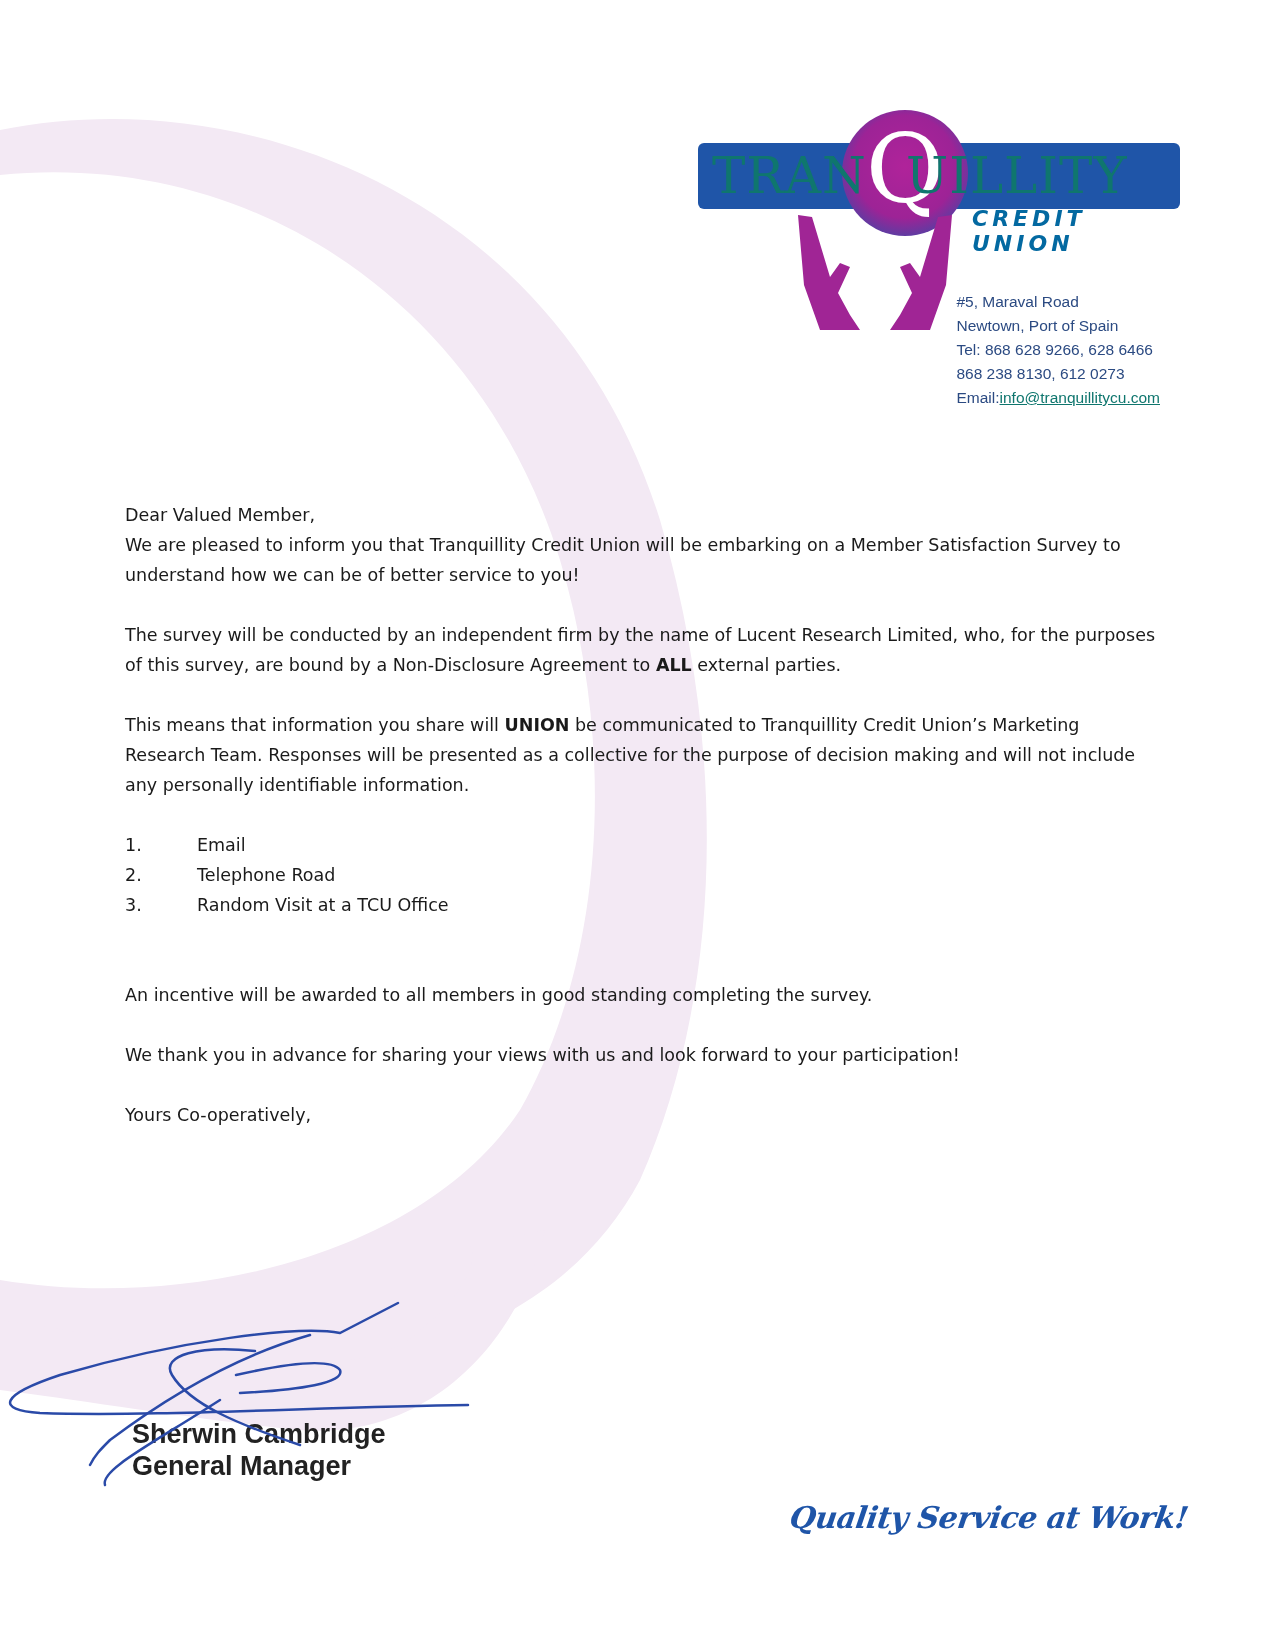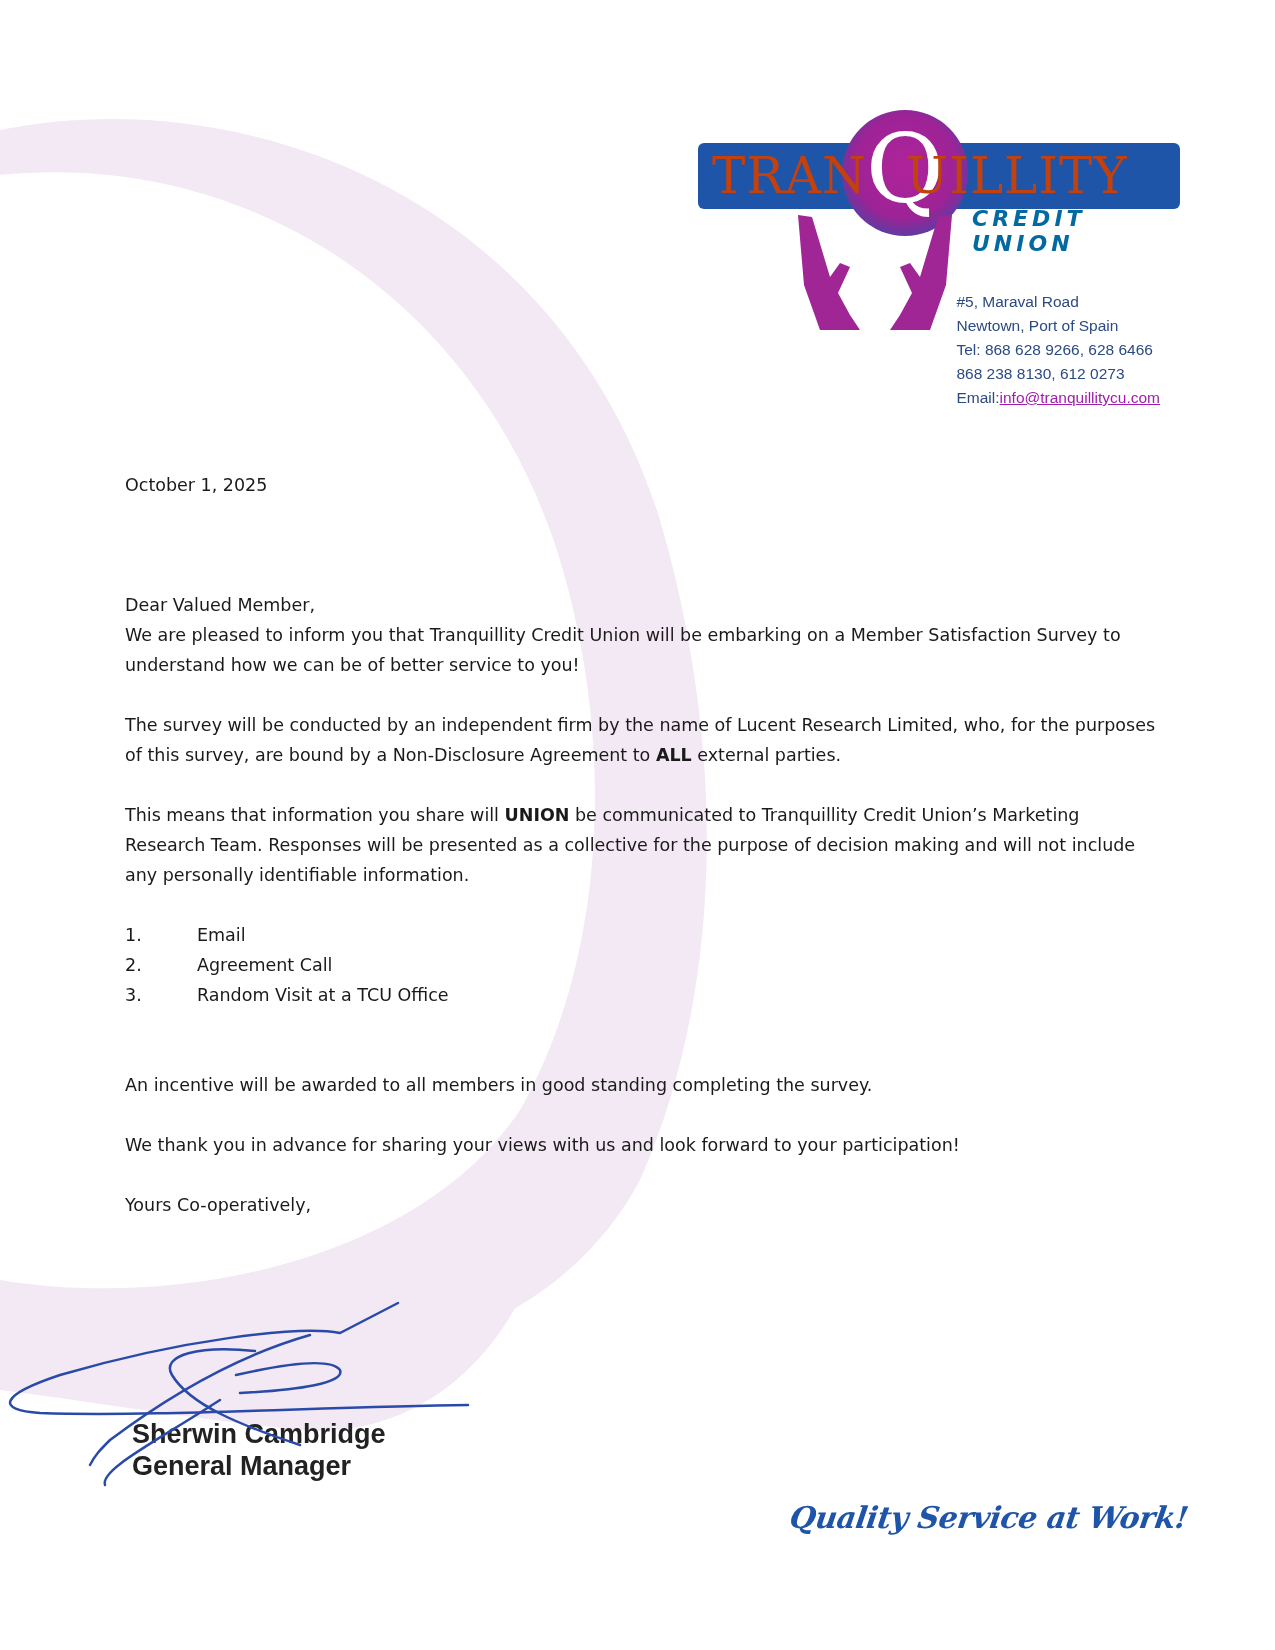--- a/index.html
+++ b/index.html
@@ -12,21 +12,21 @@
     .watermark { position: absolute; left: 0; top: 0; width: 1275px; height: 1650px; z-index: 0; pointer-events: none; }
 
     
     .logo { position: absolute; left: 660px; top: 100px; width: 520px; height: 230px; z-index: 2; }
     .logo-band {
       position: absolute; left: 38px; top: 43px; width: 482px; height: 66px;
       background: #1f55a8; border-radius: 6px;
     }
     .logo-word {
       position: absolute; top: 46px; height: 60px; line-height: 60px;
-      font-family: "DejaVu Serif", serif; color: #c2410c; font-size: 50px; letter-spacing: 1px;
+      font-family: "DejaVu Serif", serif; color: #0f766e; font-size: 50px; letter-spacing: 1px;
     }
     .logo-word.left { left: 52px; }
     .logo-word.right { left: 246px; }
     .logo-q-circle {
       position: absolute; left: 182px; top: 10px; width: 126px; height: 126px; border-radius: 50%;
       background: radial-gradient(circle at 50% 45%, #b0239a 0%, #9d2396 55%, #3c49a8 85%, #1f55a8 100%);
     }
     .logo-q {
       position: absolute; left: 182px; top: 10px; width: 126px; height: 126px; text-align: center;
       font-family: "DejaVu Serif", serif; color: #ffffff; font-size: 96px; line-height: 118px;
@@ -36,21 +36,21 @@
       font-weight: bold; font-style: italic; font-size: 22px; letter-spacing: 4px; color: #0369a1;
     }
     .hands { position: absolute; left: 130px; top: 115px; width: 170px; height: 115px; }
 
     
     .address {
       position: absolute; right: 115px; top: 290px; text-align: left; z-index: 2;
       font-family: "Liberation Sans", sans-serif; font-size: 15.5px; line-height: 24px; color: #2b4a82;
     }
     .address .line { display: block; white-space: nowrap; }
-    .address a { color: #a21caf; text-decoration: underline; }
+    .address a { color: #0f766e; text-decoration: underline; }
 
     
     .letter {
       position: absolute; left: 125px; top: 470px; width: 1040px; z-index: 2;
       font-family: "DejaVu Sans", sans-serif; font-size: 17.5px; line-height: 30px; color: #1a1a1a;
     }
     .letter p { margin: 0; }
     .date { margin-bottom: 60px !important; }
     .gap { height: 30px; }
     .list-item { display: flex; }
@@ -94,37 +94,36 @@
   <span class="line">#5, Maraval Road</span>
   <span class="line">Newtown, Port of Spain</span>
   <span class="line">Tel: 868 628 9266, 628 6466</span>
   <span class="line">868 238 8130, 612 0273</span>
   <span class="line">
     <span>Email:</span><a>info@tranquillitycu.com</a>
   </span>
 </div>
 
 <div class="letter">
-  <p class="date">October 1, 2025</p>
   <div style="height:30px"></div>
   <p>Dear Valued Member,</p>
   <p>We are pleased to inform you that Tranquillity Credit Union will be embarking on a Member Satisfaction Survey to understand how we can be of better service to you!</p>
   <div class="gap"></div>
   <p><span>The survey will be conducted by an independent firm by the name of Lucent Research Limited, who, for the purposes of this survey, are bound by a Non-Disclosure Agreement to </span><b>ALL</b><span> external parties.</span></p>
   <div class="gap"></div>
   <p><span>This means that information you share will </span><b>UNION</b><span> be communicated to Tranquillity Credit Union’s Marketing Research Team. Responses will be presented as a collective for the purpose of decision making and will not include any personally identifiable information.</span></p>
   <div class="gap"></div>
   <div>
     <div class="list-item">
         <span class="list-num">1.</span>
         <span>Email</span>
       </div>
     <div class="list-item">
         <span class="list-num">2.</span>
-        <span>Agreement Call</span>
+        <span>Telephone Road</span>
       </div>
     <div class="list-item">
         <span class="list-num">3.</span>
         <span>Random Visit at a TCU Office</span>
       </div>
   </div>
   <div class="gap"></div>
   <div class="gap"></div>
   <p>An incentive will be awarded to all members in good standing completing the survey.</p>
   <div class="gap"></div>

